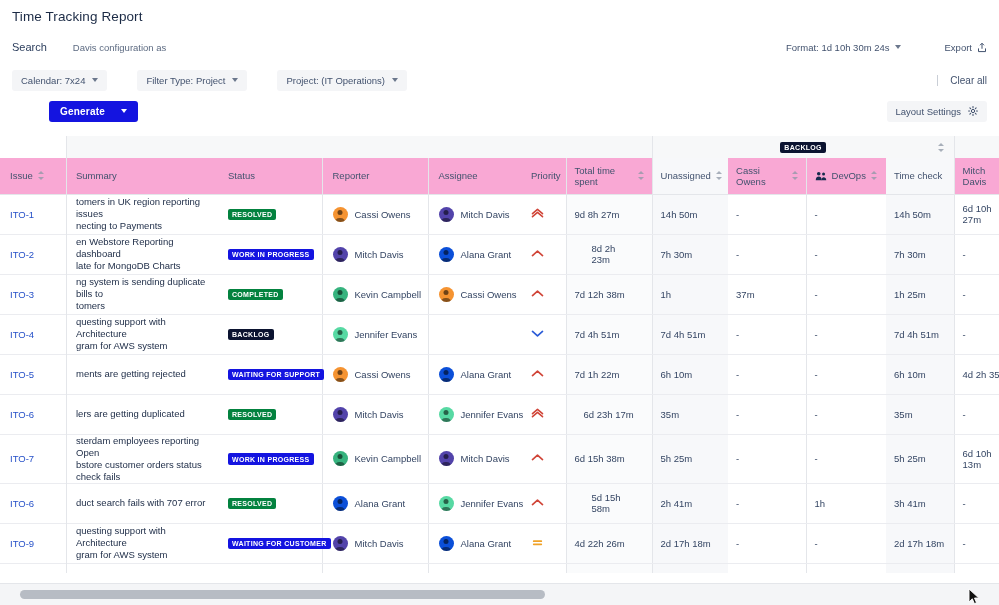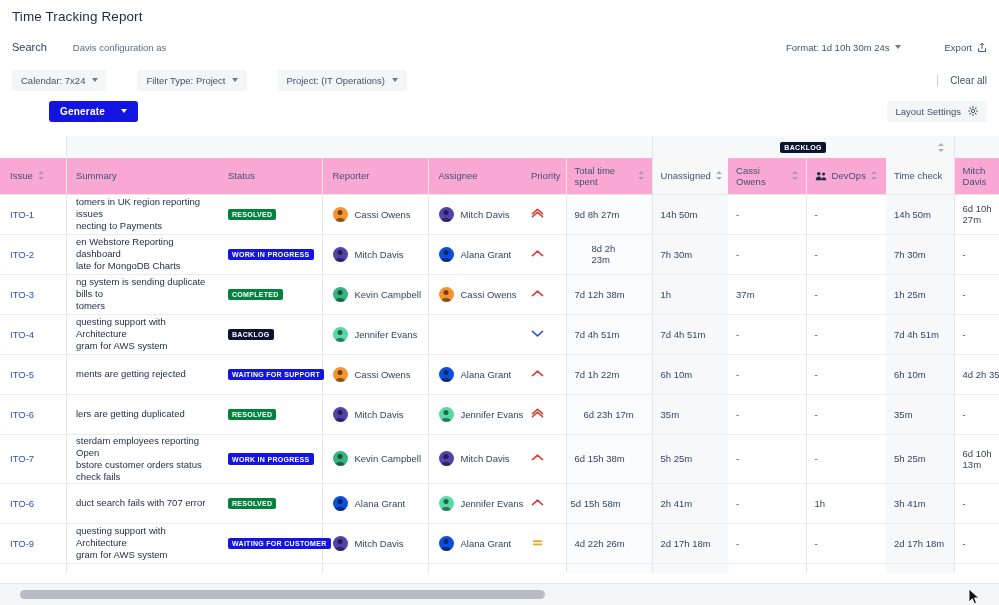--- a/index.html
+++ b/index.html
@@ -555,21 +555,21 @@
           </td>
           <td class="sep-left">
             <span class="person">
               <span class="avatar av-teal"></span>
               <span class="pname">Jennifer Evans</span>
             </span>
           </td>
           <td style="padding:0 8px"><svg class="prio" viewBox="0 0 14 14">
               <path d="M1.6 9.2 L7 4.4 L12.4 9.2" fill="none" stroke="#d04437" stroke-width="1.8" stroke-linecap="round" stroke-linejoin="round"></path>
             </svg></td>
-          <td class="col-total sep-left" style="padding:0 4px">5d 15h 58m</td>
+          <td class="col-total sep-left" style="padding:0 25px">5d 15h 58m</td>
           <td class="col-unassigned sep-left" style="padding:0 8px">2h 41m</td>
           <td style="padding:0 8px">-</td>
           <td class="sep-left" style="padding:0 8px">1h</td>
           <td class="col-timespent" style="padding:0 8px">3h 41m</td>
           <td class="sep-left" style="padding:0 8px">-</td>
         </tr>
         <tr>
           <td><span class="issue-key">ITO-9</span></td>
           <td>
             <div class="summary">

